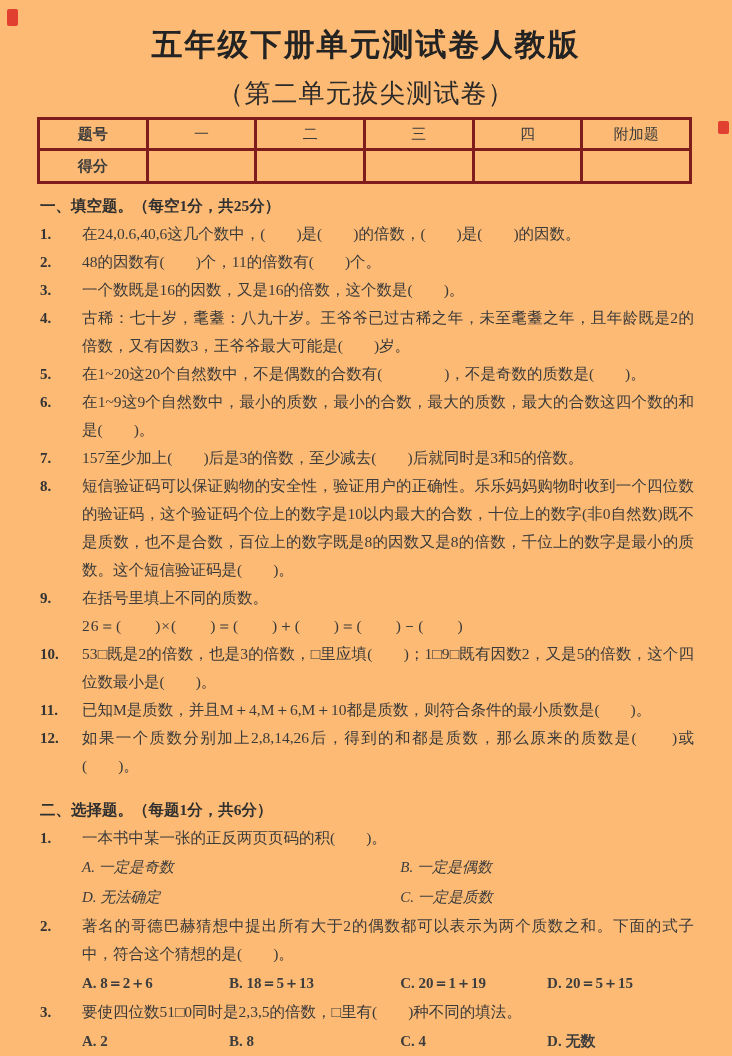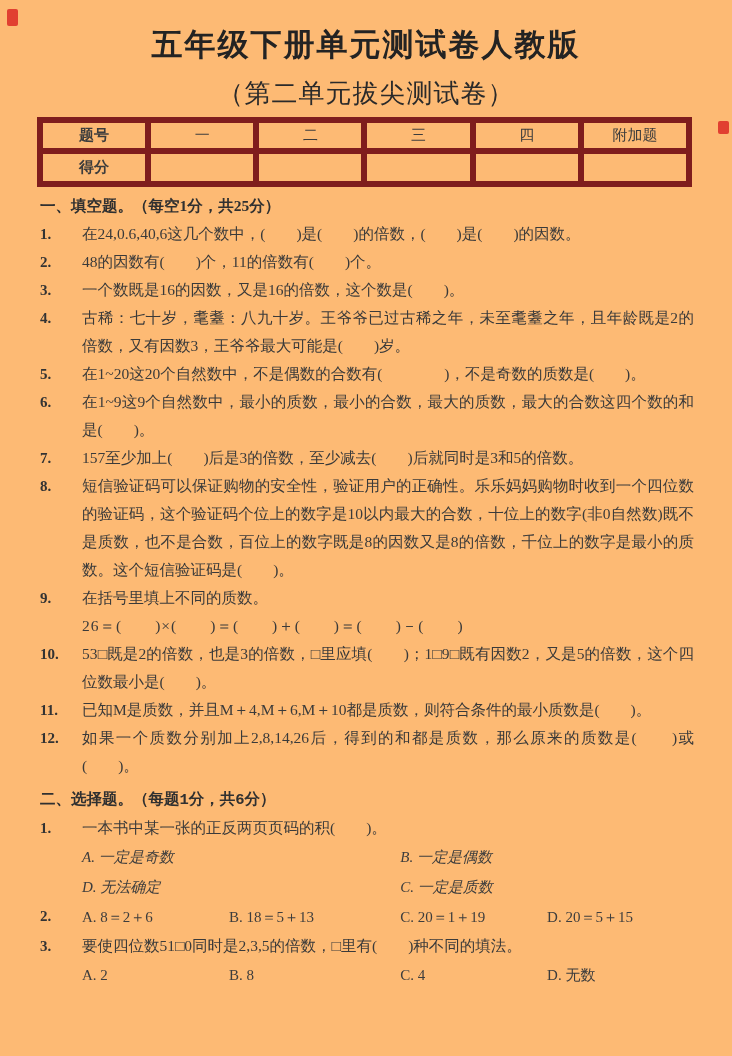--- a/index.html
+++ b/index.html
@@ -28,53 +28,53 @@
     font-size: 26px; font-weight: normal; color: #2a2a2a;
     letter-spacing: 1px;
   }
 
   table.score {
     position: absolute; left: 37px; top: 117px;
     width: 655px; border-collapse: collapse;
     table-layout: fixed;
   }
   table.score td {
-    border: 6px solid #7f1d1d;
+    border: 3px solid #7f1d1d;
     height: 31px; text-align: center; vertical-align: middle;
     font-size: 15px; color: #3c3c3c;
   }
   table.score tr.score-row td { height: 33px; }
   td.lab { font-weight: 600; }
 
   .content {
     position: absolute; left: 40px; top: 192px; width: 654px;
   }
   .sec-heading {
     font-size: 15.5px; font-weight: bold; color: #303030;
     line-height: 28px;
   }
-  .sec-heading.second { margin-top: 6px; font-family: Liberation Mono, monospace; }
+  .sec-heading.second { margin-top: 16px; }
 
   .q { display: flex; align-items: flex-start; }
   .qn {
     flex: 0 0 27px; font-weight: bold; font-size: 15px;
     line-height: 28px; color: #333;
   }
   .qt {
     flex: 1; font-size: 15.5px; line-height: 28px;
     text-align: justify; color: #3a3a3a; margin-left: 15px;
   }
   .formula { letter-spacing: 1px; text-align: left; }
   .opts {
     display: grid; line-height: 30px; font-size: 15px;
     font-style: italic; color: #3d3d3d;
   }
   .opts.cols2 { grid-template-columns: 52% 48%; }
   .opts.cols4 { grid-template-columns: 24% 28% 24% 24%; }
-  .opts .num-opt { font-style: normal; }
+  .opts .num-opt { font-style: normal; font-weight: bold; }
 </style>
 </head>
 <body>
 
 <div class="page">
 
   <div class="red-mark tl"></div>
   <div class="red-mark tr"></div>
 
   <div class="title">五年级下册单元测试卷人教版</div>
@@ -179,20 +179,21 @@
           <span>B. 一定是偶数</span>
           <span>D. 无法确定</span>
           <span>C. 一定是质数</span>
         </div>
       </div>
     </div>
 
     <div class="q">
       <span class="qn">2.</span>
       <div class="qt">
+        <div>著名的哥德巴赫猜想中提出所有大于2的偶数都可以表示为两个质数之和。下面的式子中，符合这个猜想的是(　　)。</div>
         <div class="opts cols4">
           <span class="num-opt">A. 8＝2＋6</span>
           <span class="num-opt">B. 18＝5＋13</span>
           <span class="num-opt">C. 20＝1＋19</span>
           <span class="num-opt">D. 20＝5＋15</span>
         </div>
       </div>
     </div>
 
     <div class="q">

